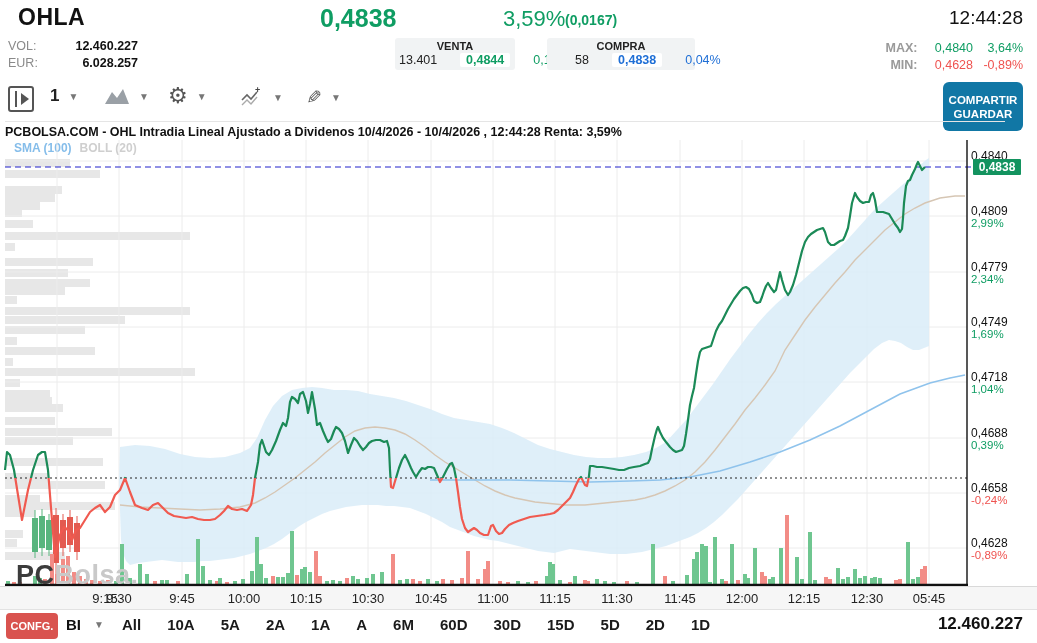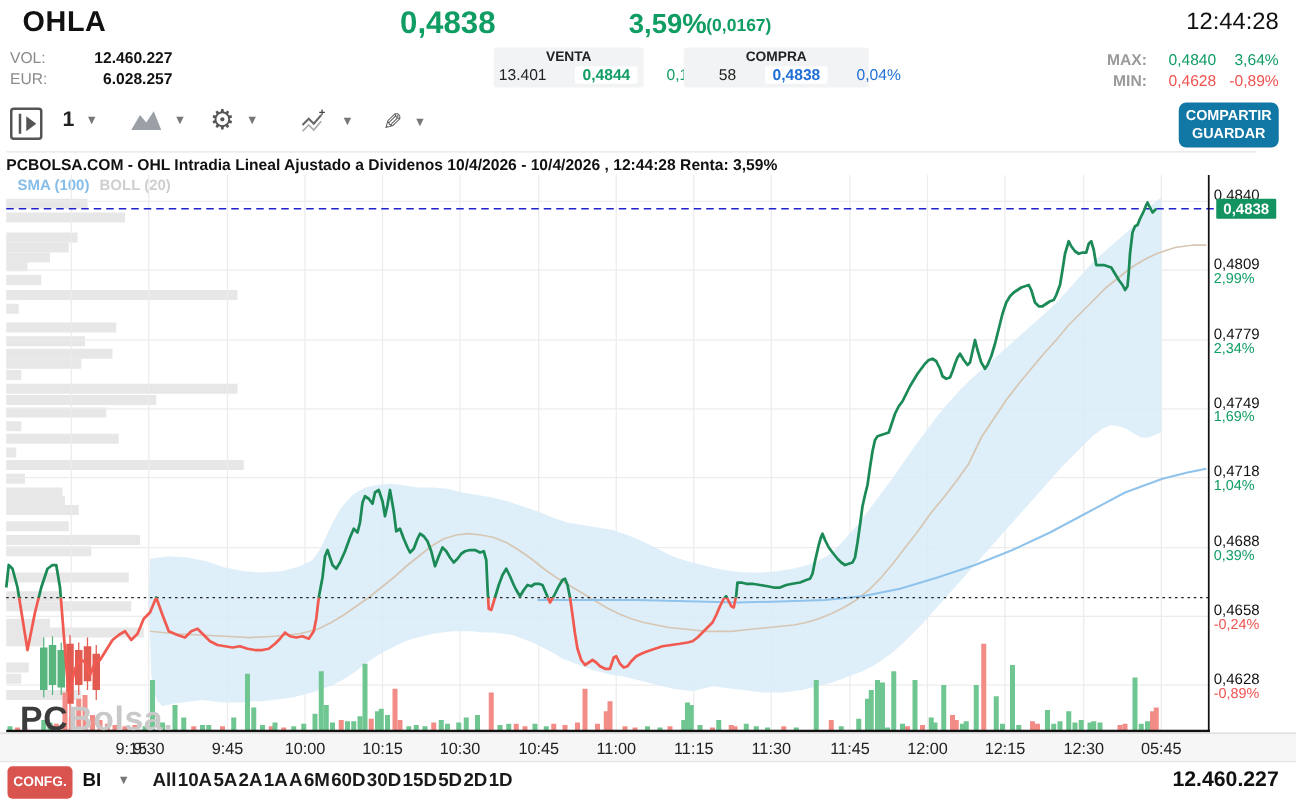--- a/index.html
+++ b/index.html
@@ -2,21 +2,21 @@
 <html><head>
 <meta charset="utf-8">
 <style>
   * { margin:0; padding:0; box-sizing:border-box; }
   html,body { background:#fff; }
   body { font-family:"Liberation Sans", sans-serif; width:1037px; height:643px; position:relative; overflow:hidden; }
   .abs { position:absolute; }
   
   .symbol { left:18px; top:4px; font-size:23px; font-weight:bold; color:#111; letter-spacing:.5px; }
   .bigprice { left:320px; top:4px; font-size:25px; font-weight:bold; }
-  .bigpct { left:503px; top:6px; font-size:22px; font-weight:bold; }
+  .bigpct { left:503px; top:6px; font-size:22px; font-weight:normal; }
   .bigabs { left:565px; top:12px; font-size:14px; font-weight:bold; }
   .clock { right:14px; top:7px; font-size:19px; font-weight:normal; color:#111; }
   .volblock { left:8px; top:38px; font-size:12.5px; line-height:17px; }
   .volblock .lab { color:#8a8a8a; display:inline-block; width:38px; }
   .volblock .val { color:#111; font-weight:bold; display:inline-block; width:92px; text-align:right; }
   .obox { top:38px; background:#f1f3f4; border-radius:3px; padding:2px 4px 3px; }
   .obox .ohead { text-align:center; font-size:11px; font-weight:bold; color:#222; }
   .obox .orow { display:flex; align-items:center; gap:23px; font-size:12.5px; margin-top:1px; }
   .obox .qty { color:#222; min-width:38px; text-align:right; }
   .obox .prc { font-weight:bold; background:#fff; padding:0 6px; border-radius:2px; }
@@ -28,40 +28,40 @@
   
   .tbar { left:0; top:82px; width:1037px; height:36px; }
   .titem { position:absolute; top:4px; display:flex; align-items:center; color:#444; }
   .caret { font-size:10px; color:#777; margin-left:9px; }
   .panelicon { width:26px; height:26px; border:2px solid #555; border-radius:3px; position:relative; display:flex; align-items:center; justify-content:center; }
   .panelicon:before { content:""; position:absolute; left:5px; top:3px; bottom:3px; width:2px; background:#555; }
   .panelicon .tri { width:0; height:0; border-left:8px solid #555; border-top:6px solid transparent; border-bottom:6px solid transparent; margin-left:7px; }
   .ivnum { font-size:17px; font-weight:bold; color:#222; }
   .gear { font-size:22px; color:#555; line-height:20px; }
   .pencil { font-size:19px; color:#555; transform:scaleX(-1); display:inline-block; }
-  .sharebtn { right:14px; top:0px; width:80px; height:36px; background:#1177a5; border-radius:6px; color:#fff; font-size:11.5px; font-weight:bold; display:flex; flex-direction:column; align-items:center; justify-content:center; line-height:14px; cursor:pointer; }
+  .sharebtn { right:14px; top:0px; width:80px; height:49px; background:#1177a5; border-radius:6px; color:#fff; font-size:11.5px; font-weight:bold; display:flex; flex-direction:column; align-items:center; justify-content:center; line-height:14px; cursor:pointer; }
   
   .ctitle { left:5px; top:121px; font-size:12.5px; font-weight:bold; color:#111; width:1000px; border-top:1px solid #e5e5e5; padding-top:3px; }
   .legend { left:14px; top:141px; font-size:12px; font-weight:bold; display:flex; gap:8px; }
   
   .ylab { position:absolute; left:971px; font-size:12px; color:#111; line-height:12px; }
   .ypct { position:absolute; left:971px; font-size:11.5px; line-height:12px; }
   .ytag { left:973px; top:159px; width:48px; height:16px; background:#13935f; color:#fff; font-size:12px; font-weight:bold; text-align:center; line-height:16px; border-radius:1px; }
   .xstrip { left:0; top:586px; width:1037px; height:24px; background:#f6f6f6; border-top:1px solid #d9d9d9; border-bottom:1px solid #e2e2e2; }
   .xlab { position:absolute; top:4px; font-size:13px; color:#222; transform:translateX(-50%); }
   
   .wmark { left:16px; top:560px; font-size:27px; letter-spacing:.5px; }
   .wmark .b { font-weight:bold; color:#3c3c3c; }
   .wmark .l { color:#c9c9c9; font-weight:bold; }
   
   .footer { left:0; top:610px; width:1037px; height:33px; background:#fff; }
   .confg { position:absolute; left:6px; top:3px; width:52px; height:26px; background:#d9534f; border-radius:4px; color:#fff; font-size:11px; font-weight:bold; display:flex; align-items:center; justify-content:center; cursor:pointer; }
   .idx { position:absolute; left:66px; top:6px; font-size:15px; font-weight:bold; color:#111; }
   .idxcaret { position:absolute; left:94px; top:9px; font-size:10px; color:#777; }
-  .ranges { position:absolute; left:122px; top:6px; display:flex; gap:1px; font-size:15px; font-weight:600; color:#1a1a1a; }
+  .ranges { position:absolute; left:122px; top:6px; display:flex; gap:26px; font-size:15px; font-weight:600; color:#1a1a1a; }
   .ranges span { cursor:pointer; }
   .fvol { position:absolute; right:14px; top:4px; font-size:17px; font-weight:bold; color:#111; }
   .ico-caret { cursor:pointer; }
 </style>
 </head>
 <body>
 
 <div class="abs symbol">OHLA</div>
 <div class="abs bigprice" style="color:#0f9d63">0,4838</div>
 <div class="abs bigpct" style="color:#0f9d63">3,59%</div>

